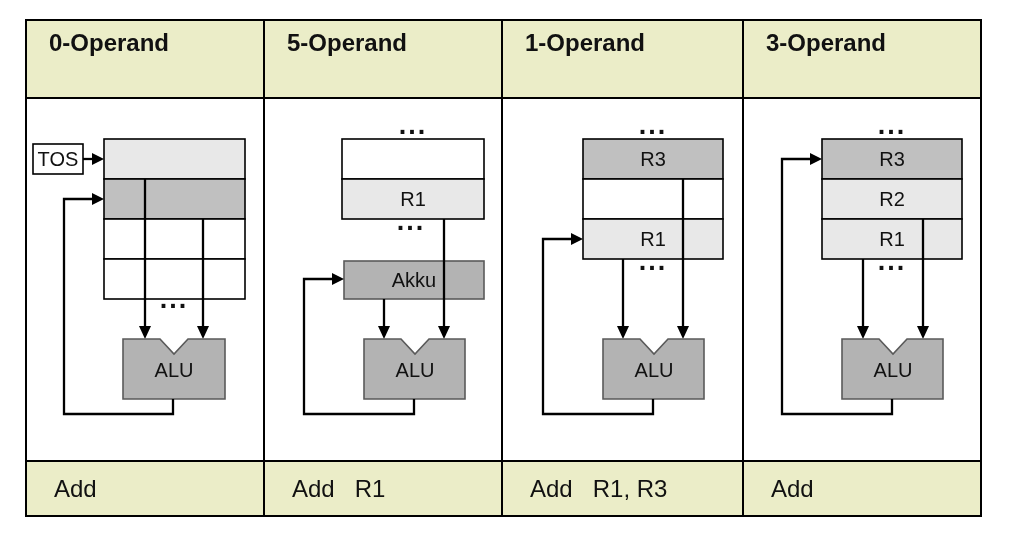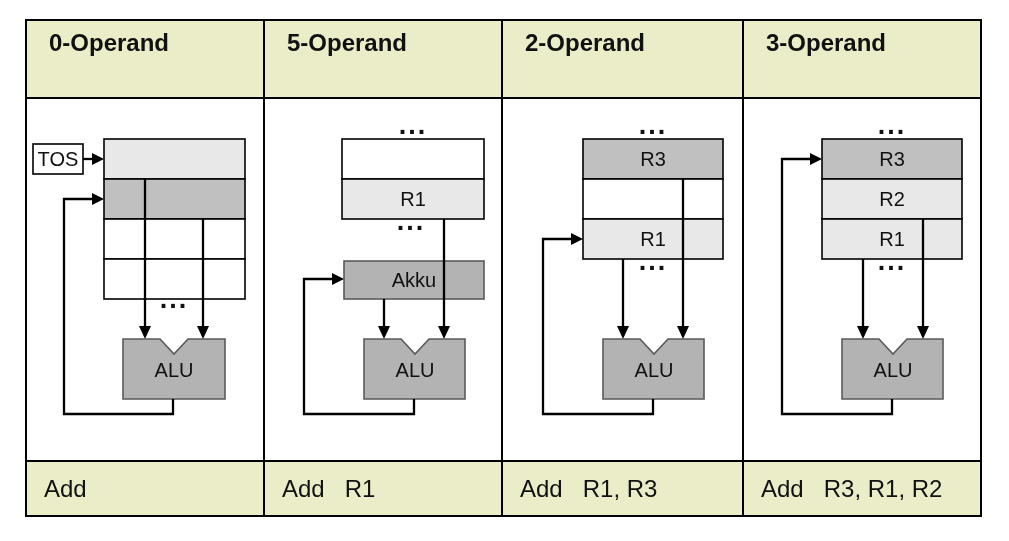--- a/index.html
+++ b/index.html
@@ -11,21 +11,21 @@
          grid-template-rows:78px 363px 53px;
          border:2px solid #000; background:#fff; }
   .cell { border-right:2px solid #000; border-bottom:2px solid #000; overflow:hidden; }
   .col-last { border-right:none; }
   .row-last { border-bottom:none; }
   .hdr { background:#ebedc8; font-size:24px; font-weight:bold;
          line-height:27px; padding:8px 6px 0 22px; }
   .dgm { position:relative; background:#fff; }
   .dgm svg { display:block; }
   .ftr { background:#ebedc8; display:flex; align-items:center;
-         font-size:24px; padding-left:17px; }
+         font-size:24px; padding-left:27px; }
   .operands { margin-left:20px; }
   svg text { font-family:"Liberation Sans", sans-serif; fill:#111; }
   .lbl  { font-size:20px; text-anchor:middle; }
   .dots { font-size:27px; font-weight:bold; letter-spacing:2px; text-anchor:middle; }
   .regrect { stroke:#000; stroke-width:1.6; }
   .flow { stroke:#000; stroke-width:2.3; fill:none; }
   .ahead { fill:#000; stroke:none; }
   .alu  { stroke:#5a5a5a; stroke-width:1.6; }
 </style>
 </head>
@@ -33,21 +33,21 @@
 
 <div class="tbl">
 
   <div class="cell hdr">
     <div>0-Operand</div>
   </div>
   <div class="cell hdr">
     <div>5-Operand</div>
   </div>
   <div class="cell hdr">
-    <div>2-Operand</div>
+    <div>1-Operand</div>
   </div>
   <div class="cell hdr col-last">
     <div>3-Operand</div>
   </div>
 
   <div class="cell dgm">
     <svg width="236" height="361" viewBox="0 0 236 361">
 
       <rect class="regrect" x="77" y="40" width="141" height="40" fill="#e8e8e8"></rect>
       <rect class="regrect" x="77" y="80" width="141" height="40" fill="#c0c0c0"></rect>
@@ -169,16 +169,15 @@
   <div class="cell ftr row-last">
     <span>Add</span>
     <span class="operands">R1</span>
   </div>
   <div class="cell ftr row-last">
     <span>Add</span>
     <span class="operands">R1, R3</span>
   </div>
   <div class="cell ftr row-last col-last">
     <span>Add</span>
-    <span class="operands">R3, R1, R2</span>
   </div>
 
 </div>
 
 </body></html>

